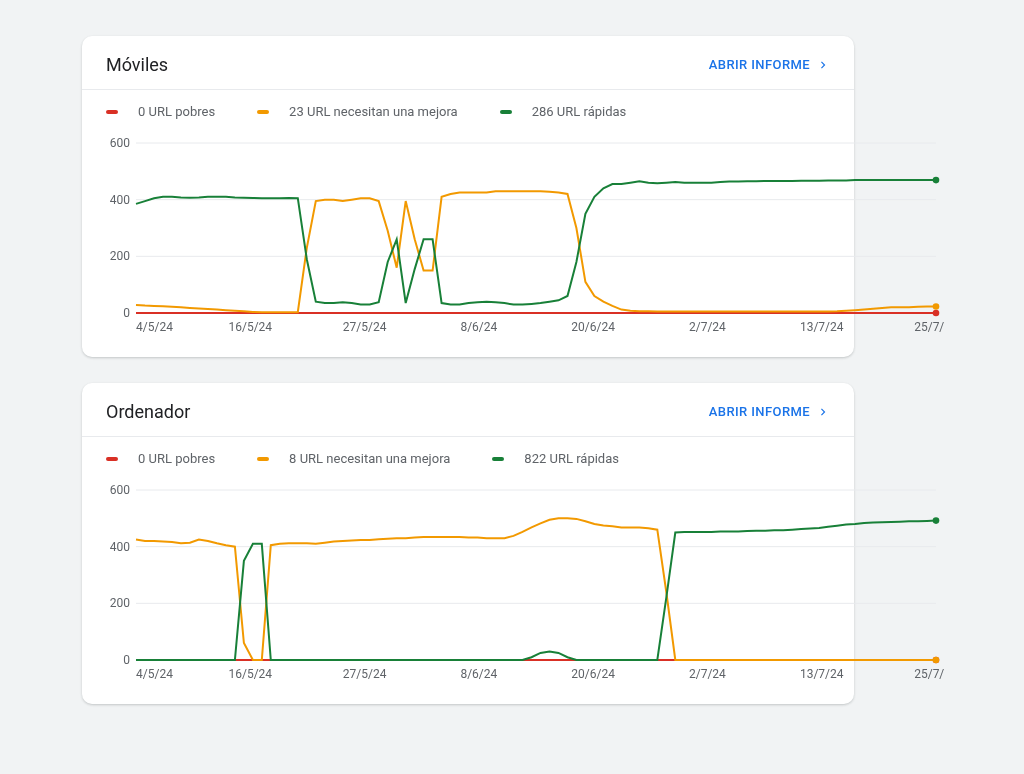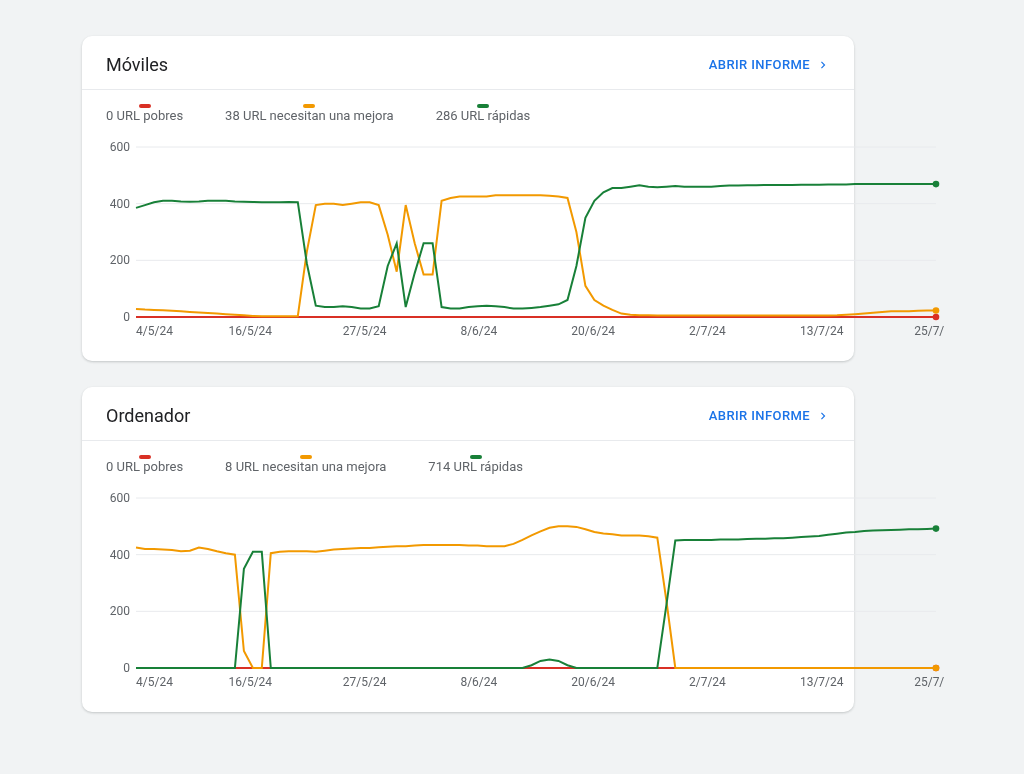--- a/index.html
+++ b/index.html
@@ -53,22 +53,21 @@
     display: flex;
     gap: 42px;
     padding: 14px 24px 0 24px;
     font-size: 13px;
     color: #5f6368;
     align-items: center;
   }
   .legend-item {
     display: flex;
     align-items: center;
-    gap: 0;
-    flex-direction: column;
+    gap: 20px;
   }
   .swatch {
     width: 12px; height: 4px; border-radius: 2px;
   }
   .chart-wrap {
     padding: 16px 24px 20px 24px;
   }
   svg.chart { display: block; }
   .y-tick, .x-tick {
     font-size: 12px;
@@ -94,21 +93,21 @@
         </div>
       </div>
       <hr class="divider">
       <div class="legend">
         <div class="legend-item">
           <span class="swatch" style="background:#d93025"></span>
           <span>0 URL pobres</span>
         </div>
         <div class="legend-item">
           <span class="swatch" style="background:#f29900"></span>
-          <span>38 URL necesitan una mejora</span>
+          <span>23 URL necesitan una mejora</span>
         </div>
         <div class="legend-item">
           <span class="swatch" style="background:#188038"></span>
           <span>286 URL rápidas</span>
         </div>
       </div>
       <div class="chart-wrap">
         <svg class="chart" width="838" height="202" viewBox="0 0 838 202">
           <line class="baseline" x1="30" x2="830" y1="178" y2="178"></line>
           <text class="y-tick" x="24" y="182" text-anchor="end">0</text>
@@ -150,21 +149,21 @@
         <div class="legend-item">
           <span class="swatch" style="background:#d93025"></span>
           <span>0 URL pobres</span>
         </div>
         <div class="legend-item">
           <span class="swatch" style="background:#f29900"></span>
           <span>8 URL necesitan una mejora</span>
         </div>
         <div class="legend-item">
           <span class="swatch" style="background:#188038"></span>
-          <span>714 URL rápidas</span>
+          <span>822 URL rápidas</span>
         </div>
       </div>
       <div class="chart-wrap">
         <svg class="chart" width="838" height="202" viewBox="0 0 838 202">
           <line class="baseline" x1="30" x2="830" y1="178" y2="178"></line>
           <text class="y-tick" x="24" y="182" text-anchor="end">0</text>
           <line class="gridline" x1="30" x2="830" y1="121.33333333333334" y2="121.33333333333334"></line>
           <text class="y-tick" x="24" y="125.33333333333334" text-anchor="end">200</text>
           <line class="gridline" x1="30" x2="830" y1="64.66666666666667" y2="64.66666666666667"></line>
           <text class="y-tick" x="24" y="68.66666666666667" text-anchor="end">400</text>

